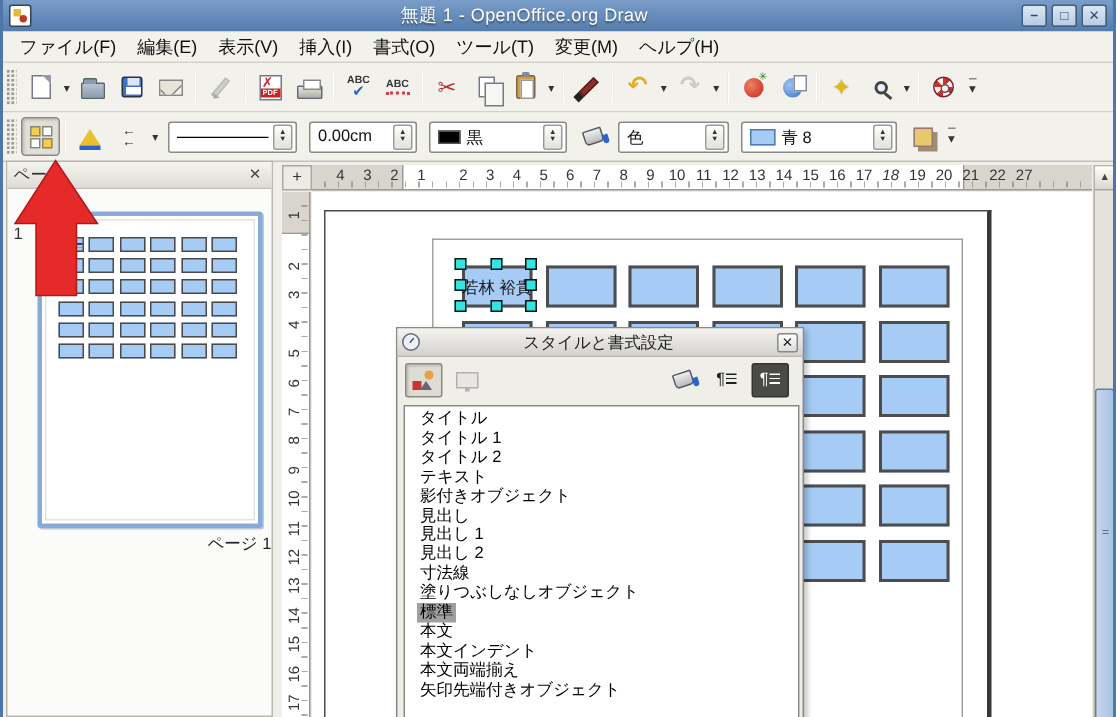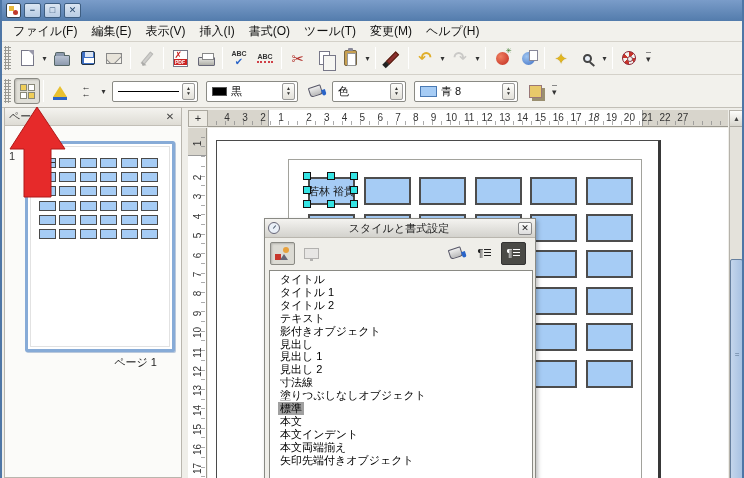--- a/index.html
+++ b/index.html
@@ -118,21 +118,21 @@
     display:flex; align-items:center; padding:0 4px; }
   .panel-title { flex:1; font-size:11px; color:#333; }
   .panel-close { font-size:10px; color:#444; width:14px; text-align:center; }
   .page-num { position:absolute; left:4px; top:42px; font-size:11px; color:#333; }
   .thumb-sel { position:absolute; left:20px; top:33px; width:150px; height:211px;
     border:3px solid #87ABD7; border-radius:2px; background:#fff; box-shadow:1px 1px 0 #B9C8DC; }
   .thumb-page { position:absolute; inset:2px; background:#fff; border:1px solid #E2E2E2; }
   .thumb-rect { position:absolute; background:#A6CCF5; border:1px solid #4A4A4A; }
   .thumb-rect.has-text { background-image:linear-gradient(#333 1px, transparent 1px); background-size:4px 3px;
     background-position:1px 3px; background-repeat:repeat-x; }
-  .thumb-caption { position:absolute; right:24px; top:247px; font-size:11px; color:#222; }
+  .thumb-caption { position:absolute; right:0; top:247px; font-size:11px; color:#222; }
 
   
   #red-arrow { position:absolute; left:0; top:0; z-index:30; pointer-events:none; }
 
   
   #ruler-corner { position:absolute; left:186px; top:110px; width:20px; height:17px; background:#EDEBE4;
     border:1px solid #ABA89F; font-size:11px; color:#333; text-align:center; line-height:15px; }
   #h-ruler { position:absolute; left:206px; top:110px; width:520px; height:17px; background:#D8D5CC;
     border-bottom:1px solid #9B988F; overflow:hidden; }
   #h-ruler .active { position:absolute; left:60px; top:0; width:375px; height:100%; background:#FFF; border-left:1px solid #999; border-right:1px solid #999; }
@@ -197,20 +197,21 @@
   .style-item { font-size:11px; line-height:12.9px; color:#000; white-space:nowrap; width:max-content; padding:0 2px; }
   .style-item.selected { background:#A0A0A0; }
 </style>
 </head>
 <body>
 
 <div id="root">
 
   <div class="titlebar">
     <div class="app-icon"></div>
+    <div class="title-text">無題 1 - OpenOffice.org Draw</div>
     <div class="win-btn">−</div>
     <div class="win-btn">□</div>
     <div class="win-btn">✕</div>
   </div>
 
   <div class="menubar">
 
   <span class="menu-item">ファイル(F)</span>
       <span class="menu-item">編集(E)</span>
       <span class="menu-item">表示(V)</span>
@@ -327,20 +328,27 @@
       <div class="i-arrows">
         <span>←</span>
           <span>←</span>
       </div>
     </div>
     <div class="drop">▾</div>
     <div class="combo" style="width:86px;">
       <div class="face">
           <div class="line-sample"></div>
         </div>
+      <div class="spin">
+          <span>▲</span>
+          <span>▼</span>
+        </div>
+    </div>
+    <div class="combo" style="width:72px;">
+      <div class="face">0.00cm</div>
       <div class="spin">
           <span>▲</span>
           <span>▼</span>
         </div>
     </div>
     <div class="combo" style="width:92px;">
       <div class="face">
           <span class="swatch sw-black"></span>
           <span>黒</span>
         </div>

